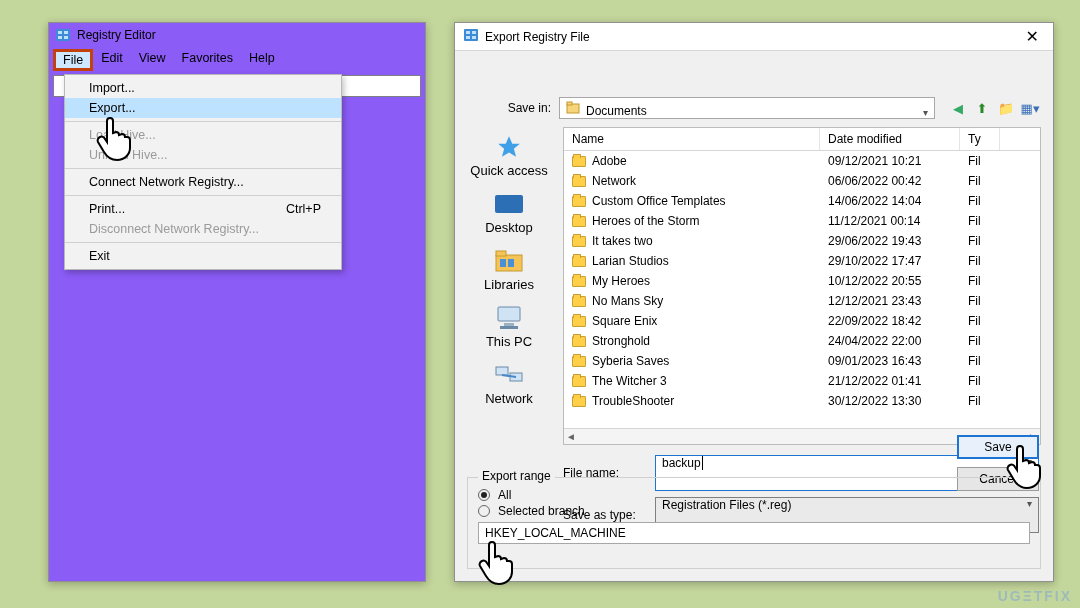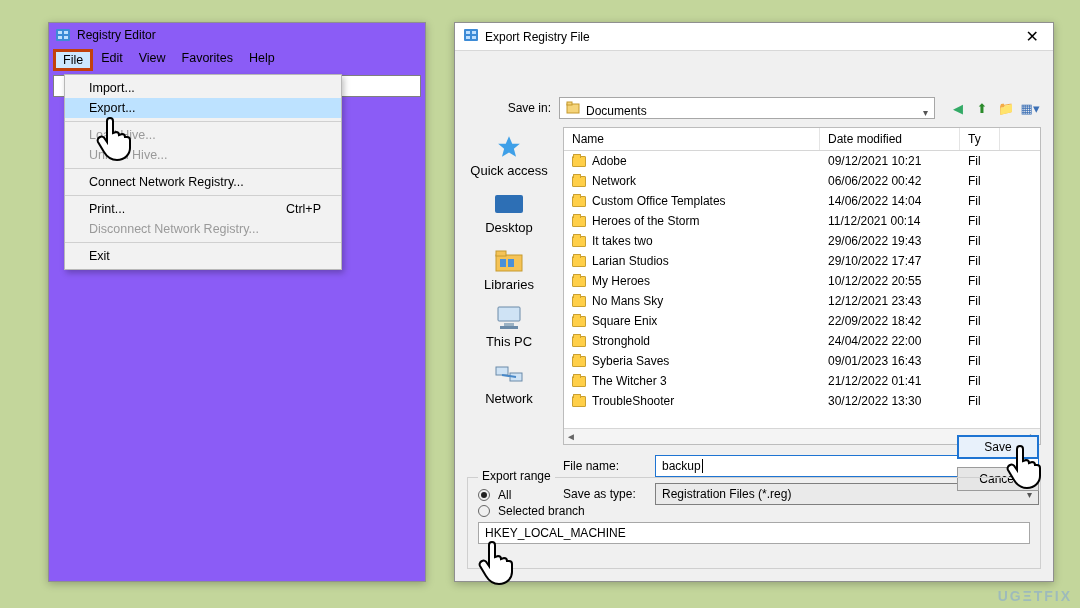--- a/index.html
+++ b/index.html
@@ -138,22 +138,22 @@
     display:flex; align-items:center; justify-content:space-between;
     padding:0 2px; font-size:10px; color:#666; background:#f4f4f4;
   }
 
   .fieldrow {
     display:flex; align-items:center; gap:10px;
     padding: 6px 14px 0 108px;
   }
   .fieldrow label { width: 82px; text-align:left;}
   .fieldrow .input {
-    flex:1; height:22px; border:1px solid #7f7f7f; background:#fff;
-    display:flex; align-items:center; padding:0 6px; font-size:12px;
+    flex:1; height:36px; border:1px solid #7f7f7f; background:#fff;
+    display:flex; align-items:flex-start; padding:0 6px; font-size:12px;
   }
   .fieldrow .input .chev, .combo .chev { margin-left:auto; font-size:10px; color:#555;}
   .btncol {
     position:absolute; right:14px; top:412px;
     display:flex; flex-direction:column; gap:8px;
   }
   .btn {
     width:82px; height:24px;
     background:#e6e6e6; border:1px solid #9b9b9b;
     display:flex; align-items:center; justify-content:center;

